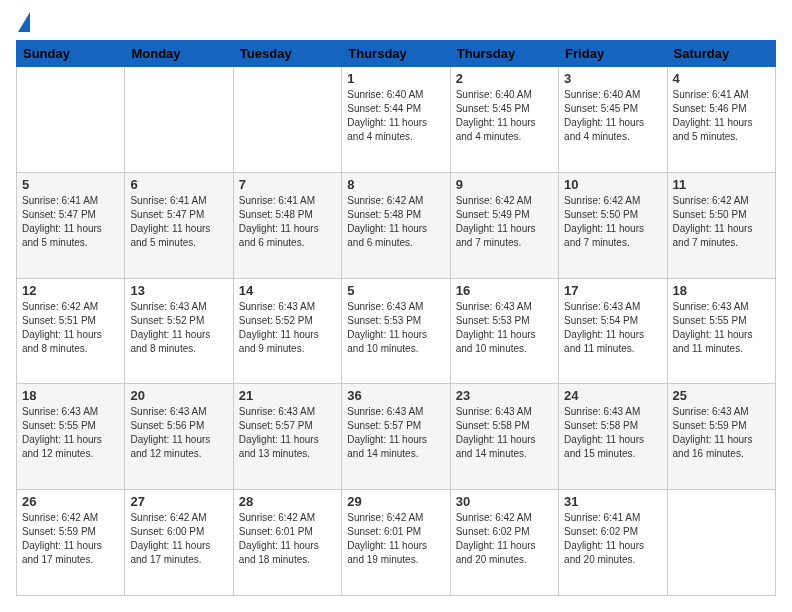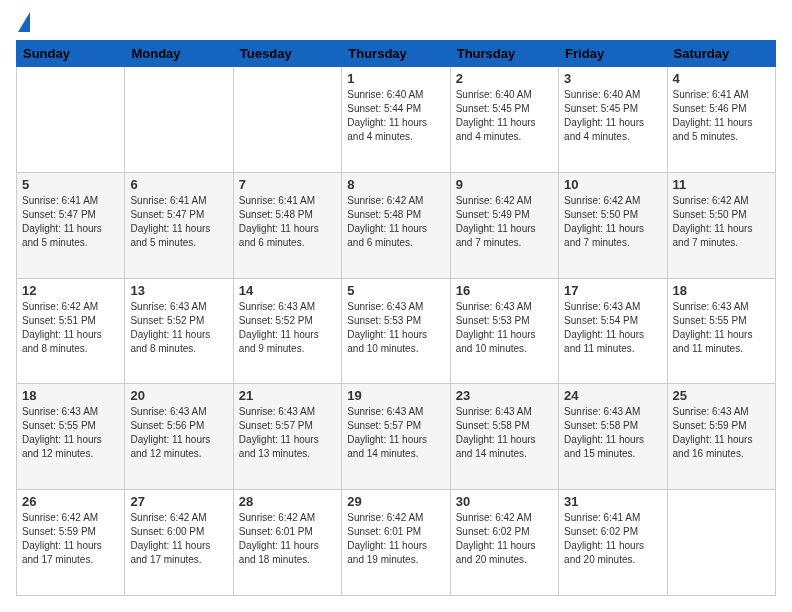--- a/index.html
+++ b/index.html
@@ -253,21 +253,21 @@
 Sunset: 5:56 PM
 Daylight: 11 hours and 12 minutes.</div>
           </td>
           <td>
             <div class="day-number">21</div>
             <div class="day-info" style="white-space: pre-line;">Sunrise: 6:43 AM
 Sunset: 5:57 PM
 Daylight: 11 hours and 13 minutes.</div>
           </td>
           <td>
-            <div class="day-number">19</div>
+            <div class="day-number">36</div>
             <div class="day-info" style="white-space: pre-line;">Sunrise: 6:43 AM
 Sunset: 5:57 PM
 Daylight: 11 hours and 14 minutes.</div>
           </td>
           <td>
             <div class="day-number">23</div>
             <div class="day-info" style="white-space: pre-line;">Sunrise: 6:43 AM
 Sunset: 5:58 PM
 Daylight: 11 hours and 14 minutes.</div>
           </td>

